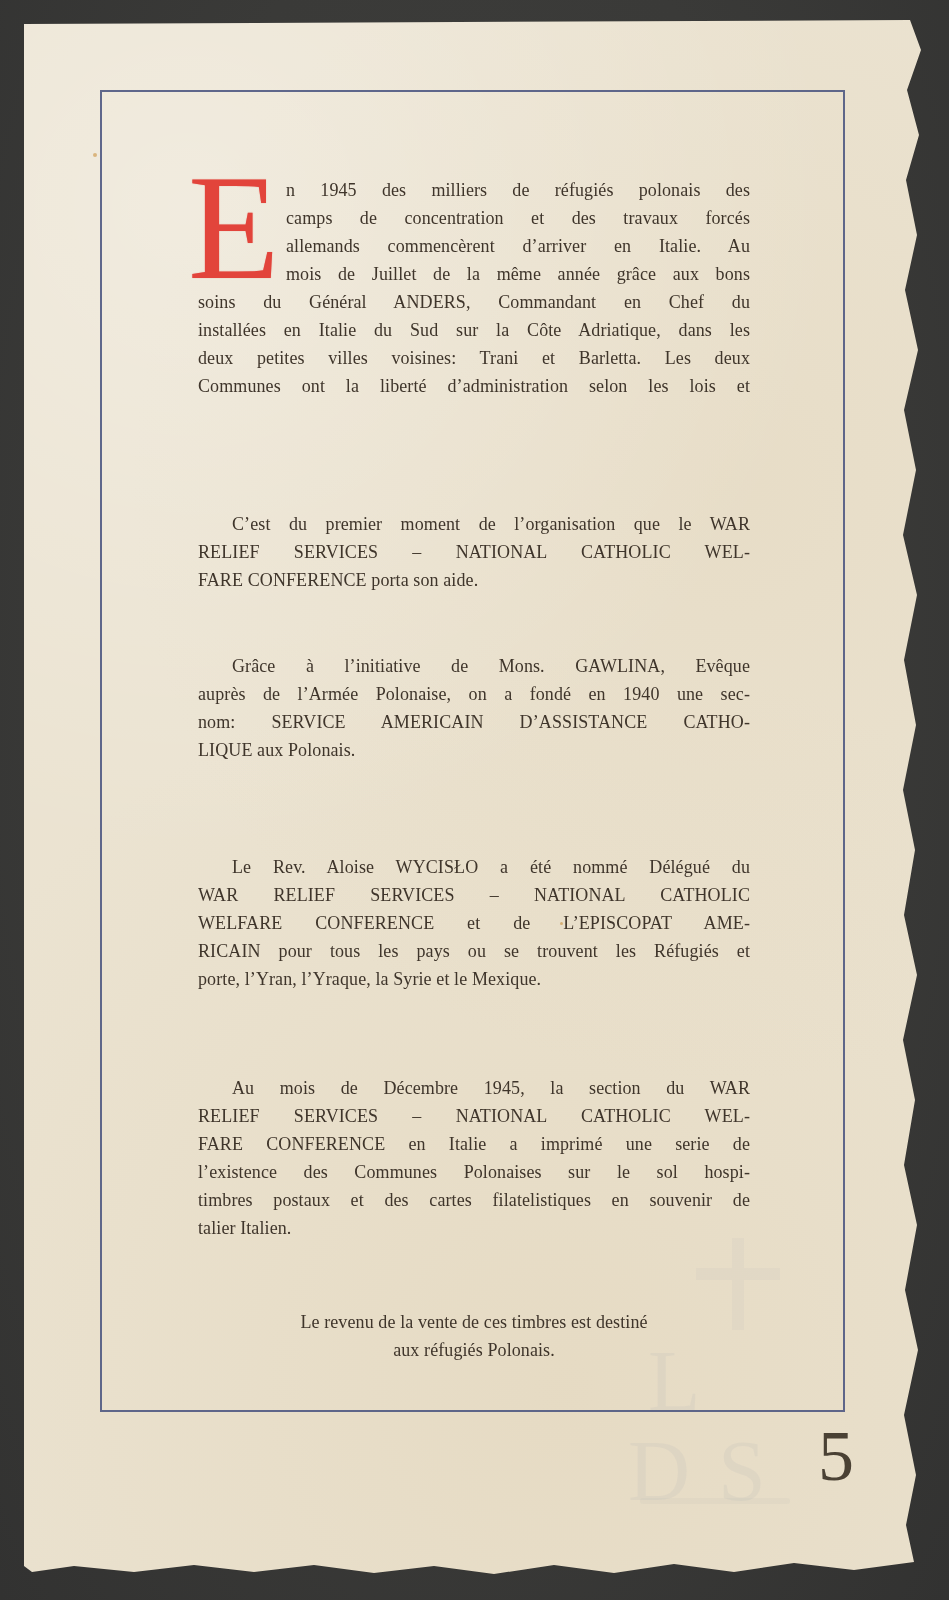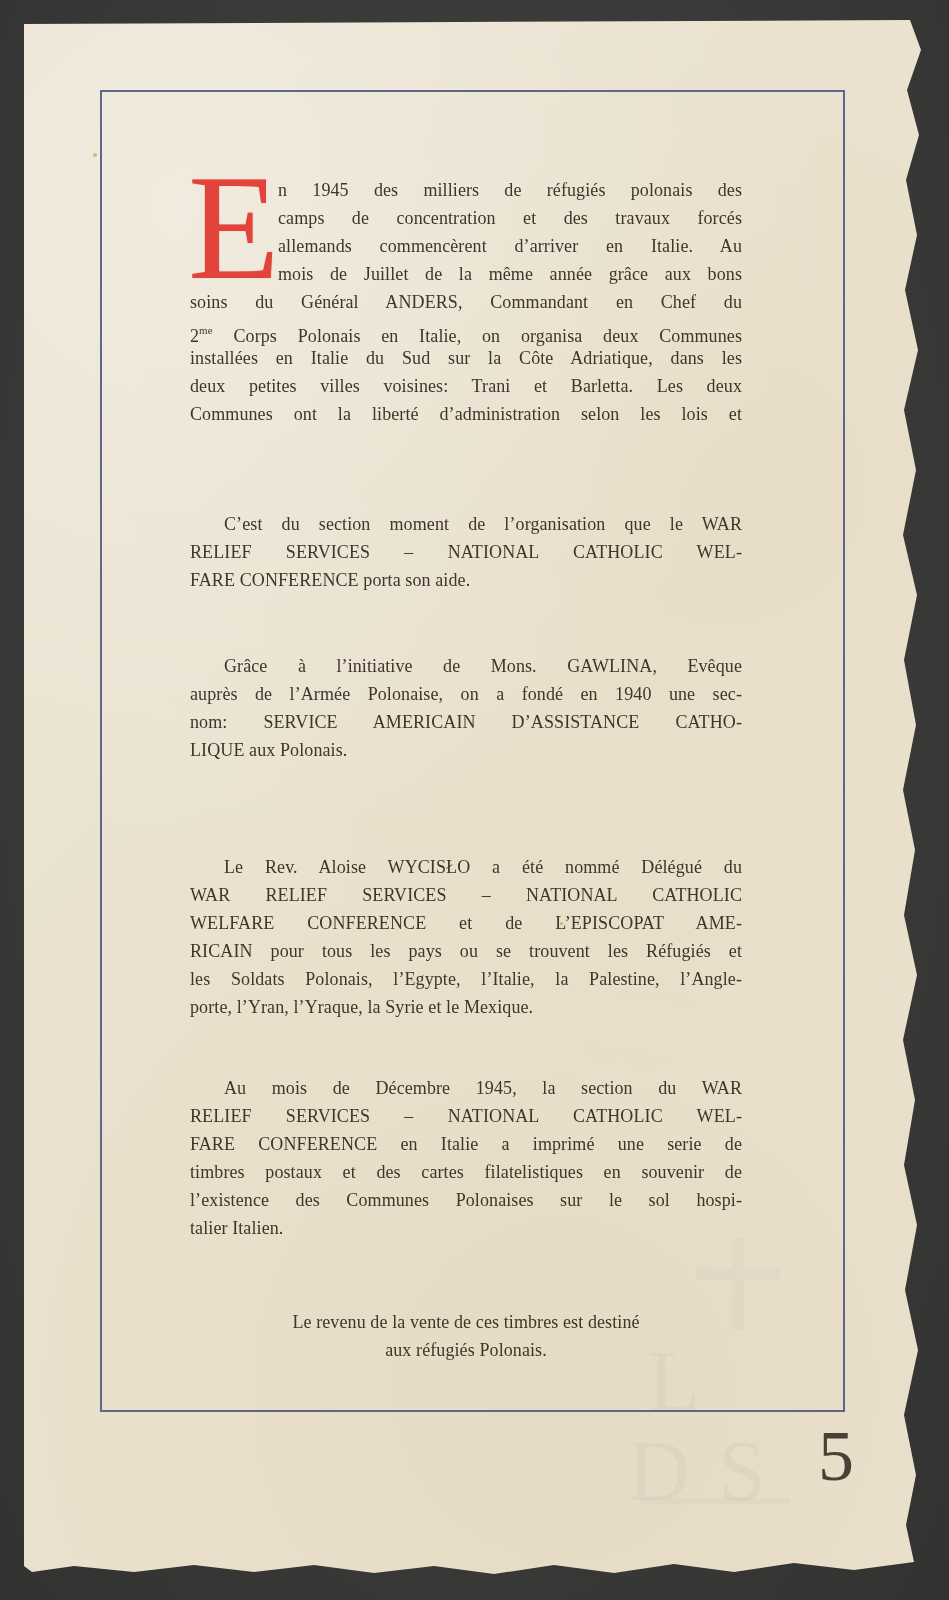--- a/index.html
+++ b/index.html
@@ -16,21 +16,21 @@
       radial-gradient(circle at 60% 88%, rgba(220,203,170,.35), rgba(220,203,170,0) 50%),
       #ebe3d1;
     clip-path:polygon(0px 4px,886px 0px,897px 30px,883px 70px,895px 115px,882px 160px,893px 215px,881px 270px,894px 330px,880px 390px,892px 450px,879px 515px,893px 575px,880px 640px,892px 705px,879px 770px,891px 830px,880px 895px,893px 955px,879px 1020px,891px 1080px,880px 1145px,893px 1205px,881px 1270px,894px 1330px,880px 1395px,892px 1455px,882px 1505px,890px 1542px,830px 1550px,770px 1543px,710px 1552px,650px 1544px,590px 1553px,530px 1545px,470px 1554px,410px 1546px,350px 1553px,290px 1545px,230px 1552px,170px 1545px,110px 1552px,50px 1546px,8px 1552px,0px 1546px);
     filter:drop-shadow(3px 4px 8px rgba(0,0,0,.55));
   }
   .frame{
     position:absolute;left:76px;top:70px;width:741px;height:1318px;
     border:2px solid #4a5480;opacity:.88;
   }
   .textcol{position:absolute;left:166px;top:0;width:552px;color:#3f352b;}
-  .para{position:absolute;left:0;width:552px;}
+  .para{position:absolute;left:8px;width:552px;}
   .ln{
     height:28px;line-height:28px;font-size:18px;
     text-align:justify;text-align-last:justify;
     white-space:normal;letter-spacing:.1px;
   }
   .ln.cap{margin-left:88px;}
   .ln.ind{text-indent:34px;}
   .ln.last{text-align-last:left;}
   .ln.ctr{text-align:right;text-align-last:center;}
   .sup{font-size:11px;vertical-align:8px;}
@@ -63,54 +63,52 @@
     <div class="dropcap">E</div>
 
     <div class="textcol">
 
       <div class="para" style="top:156px">
         <div class="ln cap">n 1945 des milliers de réfugiés polonais des</div>
         <div class="ln cap">camps de concentration et des travaux forcés</div>
         <div class="ln cap">allemands commencèrent d’arriver en Italie. Au</div>
         <div class="ln cap">mois de Juillet de la même année grâce aux bons</div>
         <div class="ln">soins du Général ANDERS, Commandant en Chef du</div>
-        <div class="ln"><span>2</span><span class="sup">me</span><span> Corps Polonais en Italie, on organisa deux Communes</span></div>
         <div class="ln">installées en Italie du Sud sur la Côte Adriatique, dans les</div>
         <div class="ln">deux petites villes voisines: Trani et Barletta. Les deux</div>
         <div class="ln">Communes ont la liberté d’administration selon les lois et</div>
       </div>
 
       <div class="para" style="top:490px">
-        <div class="ln ind">C’est du section moment de l’organisation que le WAR</div>
+        <div class="ln ind">C’est du premier moment de l’organisation que le WAR</div>
         <div class="ln">RELIEF SERVICES – NATIONAL CATHOLIC WEL-</div>
         <div class="ln last">FARE CONFERENCE porta son aide.</div>
       </div>
 
       <div class="para" style="top:632px">
         <div class="ln ind">Grâce à l’initiative de Mons. GAWLINA, Evêque</div>
         <div class="ln">auprès de l’Armée Polonaise, on a fondé en 1940 une sec-</div>
         <div class="ln">nom: SERVICE AMERICAIN D’ASSISTANCE CATHO-</div>
         <div class="ln last">LIQUE aux Polonais.</div>
       </div>
 
       <div class="para" style="top:833px">
         <div class="ln ind">Le Rev. Aloise WYCISŁO a été nommé Délégué du</div>
         <div class="ln">WAR RELIEF SERVICES – NATIONAL CATHOLIC</div>
         <div class="ln">WELFARE CONFERENCE et de L’EPISCOPAT AME-</div>
         <div class="ln">RICAIN pour tous les pays ou se trouvent les Réfugiés et</div>
-        <div class="ln">les Soldats Polonais, l’Egypte, l’Italie, la Palestine, l’Angle-</div>
         <div class="ln last">porte, l’Yran, l’Yraque, la Syrie et le Mexique.</div>
       </div>
 
       <div class="para" style="top:1054px">
         <div class="ln ind">Au mois de Décembre 1945, la section du WAR</div>
         <div class="ln">RELIEF SERVICES – NATIONAL CATHOLIC WEL-</div>
         <div class="ln">FARE CONFERENCE en Italie a imprimé une serie de</div>
+        <div class="ln">l’existence des Communes Polonaises sur le sol hospi-</div>
         <div class="ln">timbres postaux et des cartes filatelistiques en souvenir de</div>
-        <div class="ln">l’existence des Communes Polonaises sur le sol hospi-</div>
         <div class="ln last">talier Italien.</div>
       </div>
 
       <div class="para" style="top:1288px">
         <div class="ln ctr">Le revenu de la vente de ces timbres est destiné</div>
         <div class="ln ctr">aux réfugiés Polonais.</div>
       </div>
 
     </div>
 

